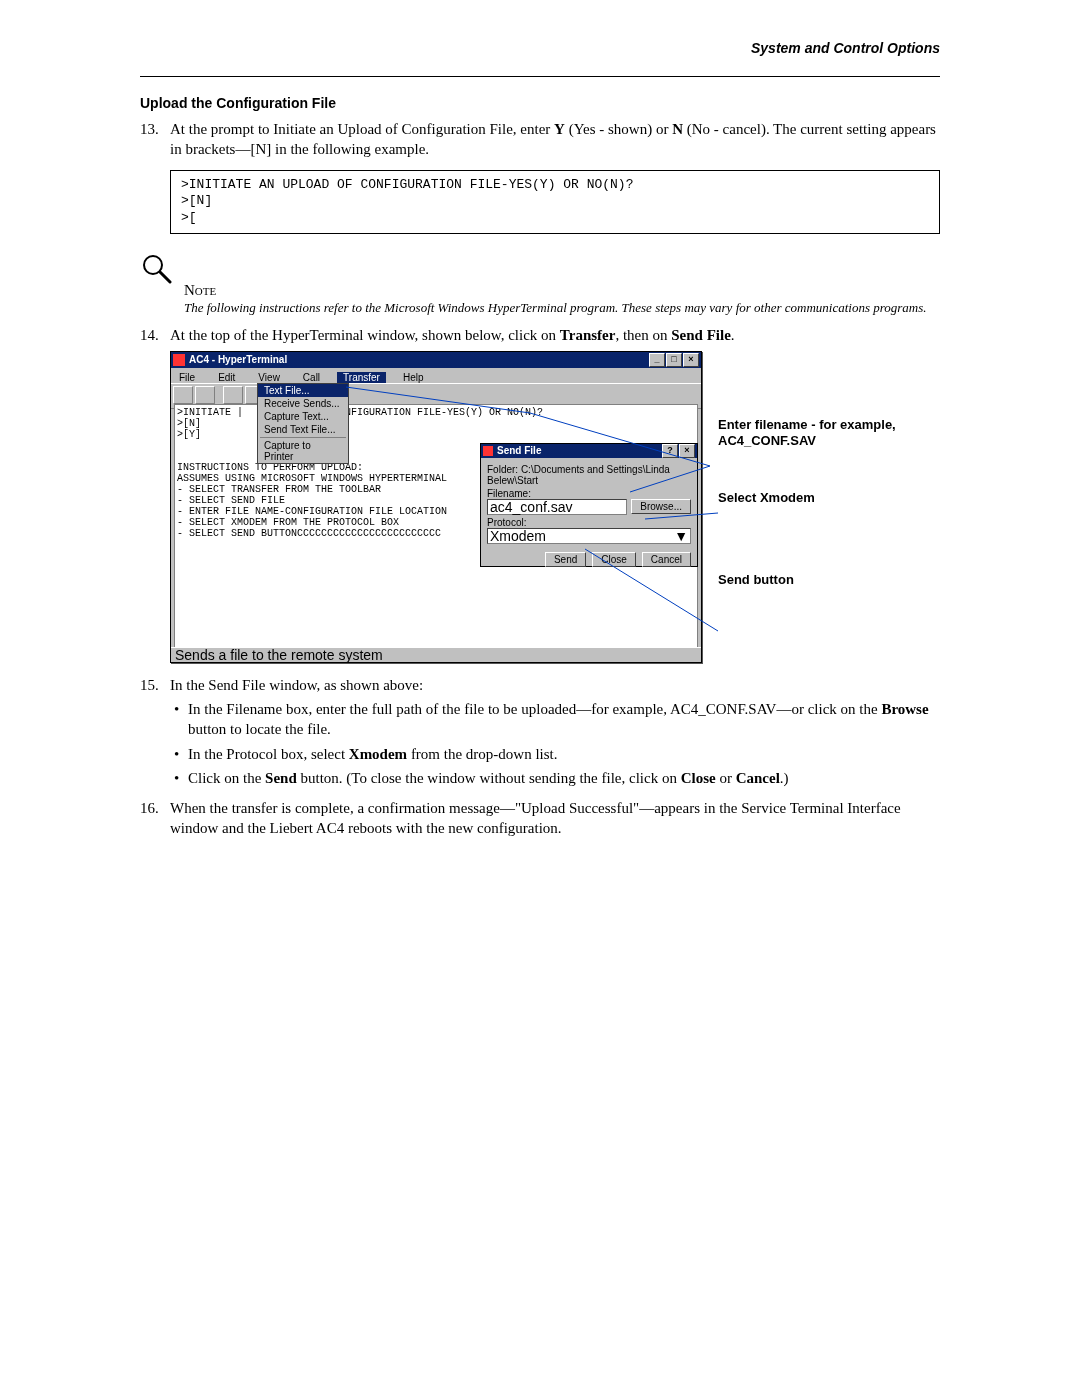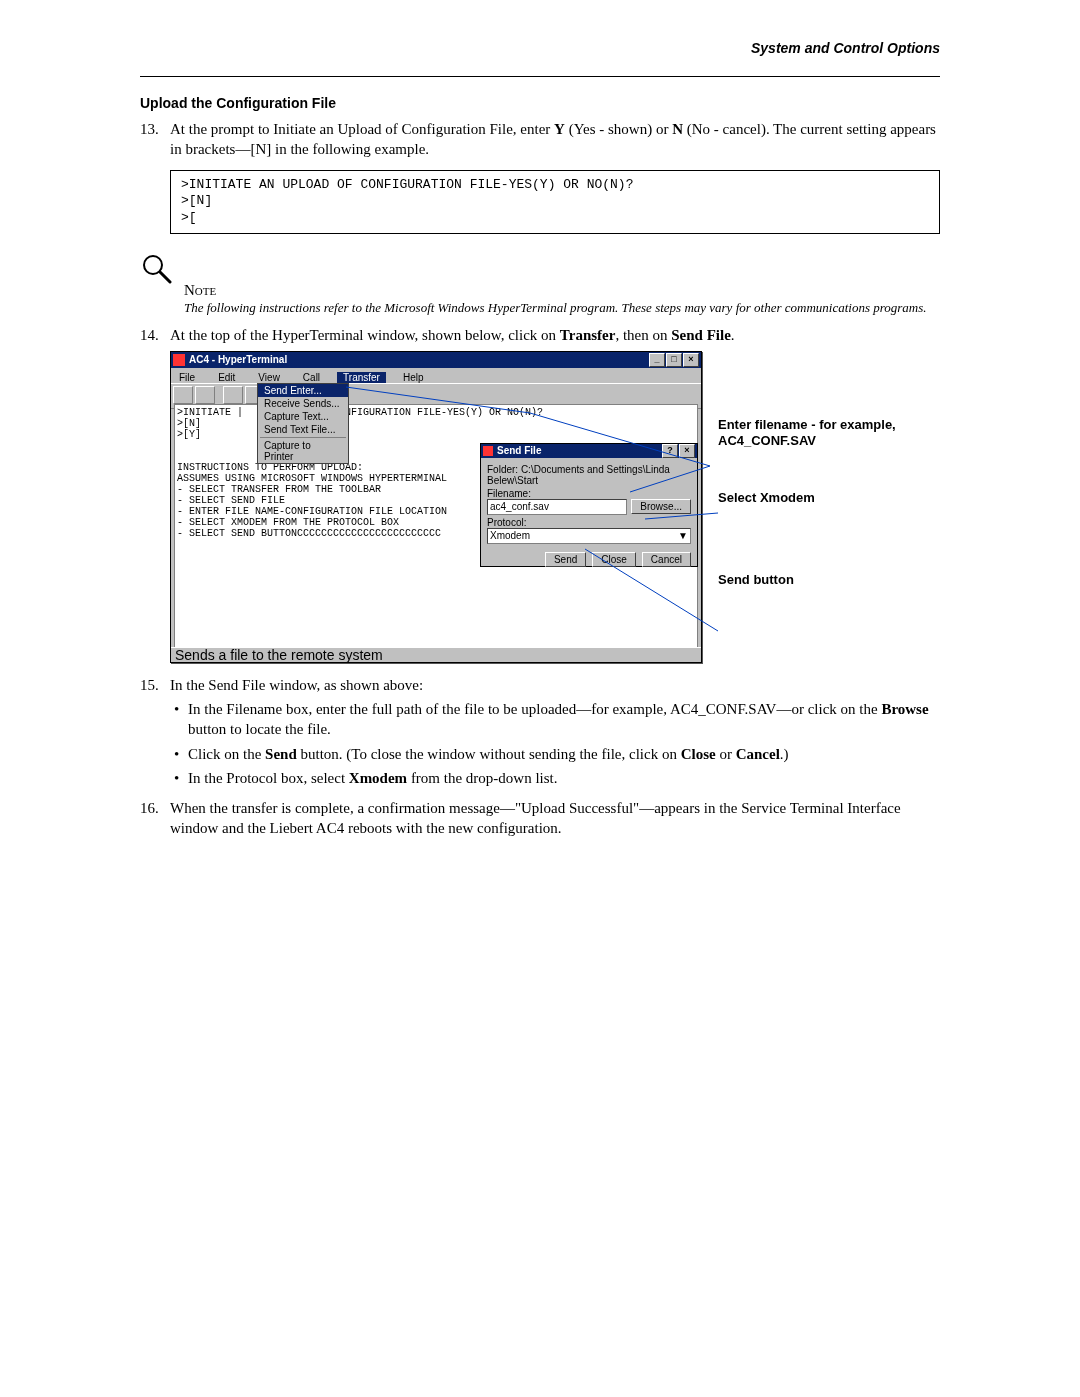--- a/index.html
+++ b/index.html
@@ -207,21 +207,21 @@
   .sendfile .titlebar { height: 14px; }
   .sendfile .dlg-body { padding: 4px 6px; font-size:10px; }
   .sendfile .lbl { font-size:10px; margin-top:2px; }
   .sendfile .fld {
     background:#fff;
     border:1px solid #808080;
     border-top-color:#404040;
     border-left-color:#404040;
     height: 14px;
     padding: 0 2px;
-    font-size:10px;
+    font-size:14px;
     display:flex;align-items:center;text-align:right;
   }
   .sendfile .btnrow {
     display:flex;
     gap:6px;
     justify-content: flex-end;
     margin-top: 8px;
   }
   .sendfile .btn, .browse-btn {
     background:#c0c0c0;
@@ -354,21 +354,21 @@
       </div>
       <div class="toolbar">
         <div class="tb-btn"></div>
         <div class="tb-btn"></div>
         <div style="width:4px"></div>
         <div class="tb-btn"></div>
         <div class="tb-btn"></div>
         <div class="tb-btn"></div>
       </div>
       <div class="dropdown-menu">
-        <div class="dm-item dm-sel">Send Enter...</div>
+        <div class="dm-item dm-sel">Text File...</div>
         <div class="dm-item">Receive Sends...</div>
         <div class="dm-item">Capture Text...</div>
         <div class="dm-item">Send Text File...</div>
         <div style="border-top:1px solid #808080;margin:1px 2px;"></div>
         <div class="dm-item">Capture to Printer</div>
       </div>
       <div class="terminal">&gt;INITIATE |               CONFIGURATION FILE-YES(Y) OR NO(N)?
 &gt;[N]
 &gt;[Y]
 
@@ -425,22 +425,22 @@
     </svg>
   </div>
 
   <ol class="steps">
     <li>
       <span class="num">15.</span>
       <span class="body">
         <span>In the Send File window, as shown above:</span>
         <ul class="sub">
           <li><span>In the Filename box, enter the full path of the file to be uploaded—for example, AC4_CONF.SAV—or click on the </span><b>Browse</b><span> button to locate the file.</span></li>
+          <li><span>In the Protocol box, select </span><b>Xmodem</b><span> from the drop-down list.</span></li>
           <li><span>Click on the </span><b>Send</b><span> button. (To close the window without sending the file, click on </span><b>Close</b><span> or </span><b>Cancel</b><span>.)</span></li>
-          <li><span>In the Protocol box, select </span><b>Xmodem</b><span> from the drop-down list.</span></li>
         </ul>
       </span>
     </li>
     <li>
       <span class="num">16.</span>
       <span class="body">When the transfer is complete, a confirmation message—"Upload Successful"—appears in the Service Terminal Interface window and the Liebert AC4 reboots with the new configuration.</span>
     </li>
   </ol>
 
 </div>

